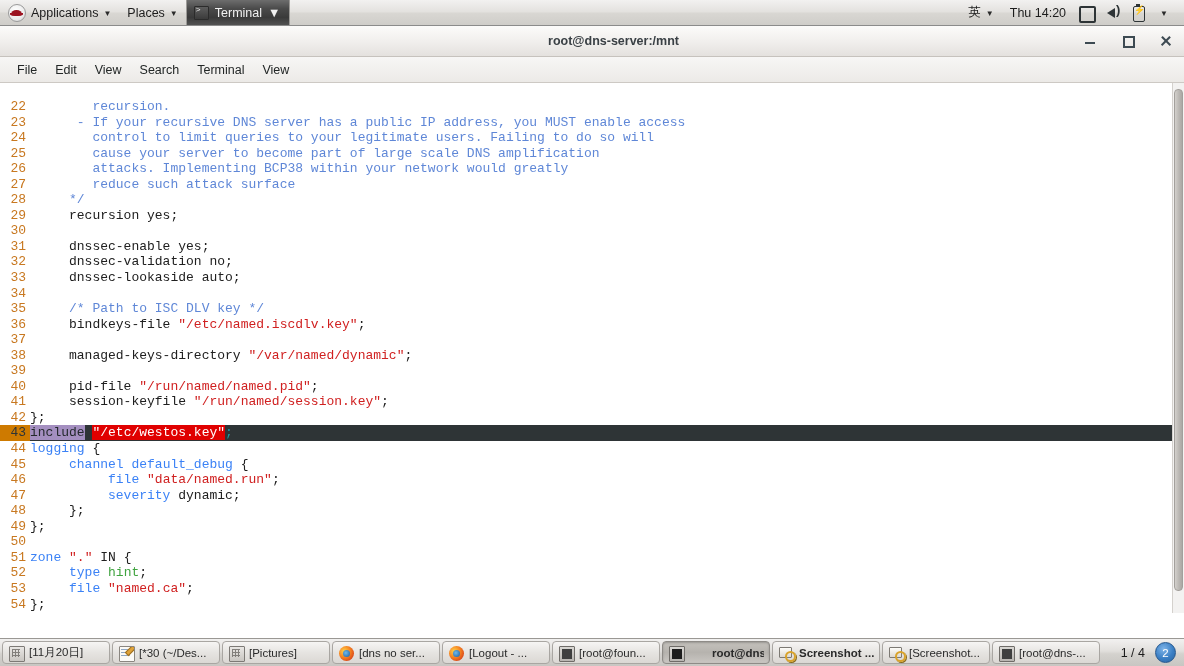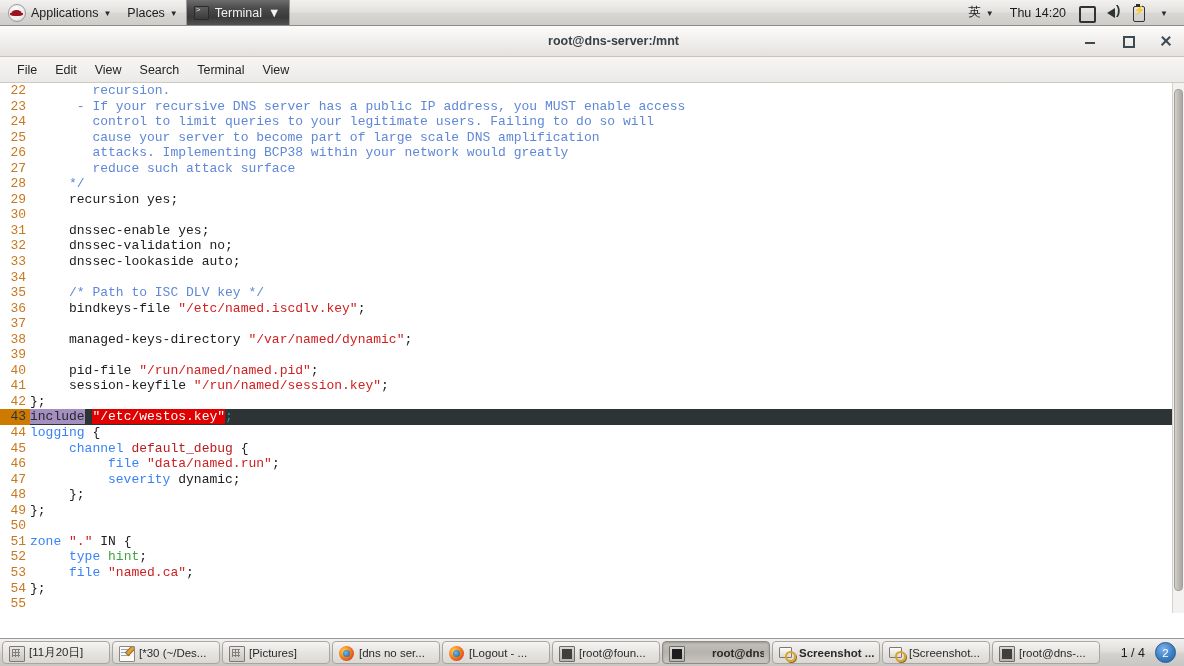--- a/index.html
+++ b/index.html
@@ -223,21 +223,21 @@
 
   
   .term-body {
     position: relative;
     height: 530px;
     background: #ffffff;
     overflow: hidden;
   }
   .code-area {
     position: absolute;
-    top: 0; left: 0;
+    top: 16px; left: 0;
     width: 1172px;
     height: 530px;
     font-family: "Liberation Mono", "DejaVu Sans Mono", monospace;
     font-size: 13px;
     line-height: 15.55px;
     white-space: pre;
   }
   .crow {
     height: 15.55px;
     display: block;
@@ -256,21 +256,21 @@
   .crow.cursorline .lnum {
     background: #ce7a00;
     color: #2e3436;
   }
 
   
   .c-comment  { color: #5f87d7; }
   .c-plain    { color: #202020; }
   .c-key      { color: #3b82f6; }
   .c-str      { color: #d02020; }
-  .c-type     { color: #b91c1c; }
+  .c-type     { color: #3b82f6; }
   .c-const    { color: #3fa33f; }
   .c-punc     { color: #202020; }
 
   
   .hl-include { background: #a48fc0; color: #24292c; }
   .hl-gap     { background: #2e3436; color: #2e3436; }
   .hl-str     { background: #e00000; color: #ffffff; }
   .hl-semi    { background: #2e3436; color: #1f9aa0; }
 
   .term-scrollbar {

